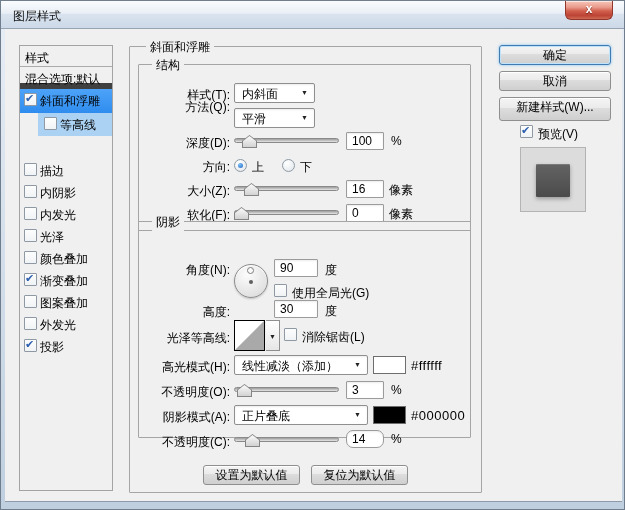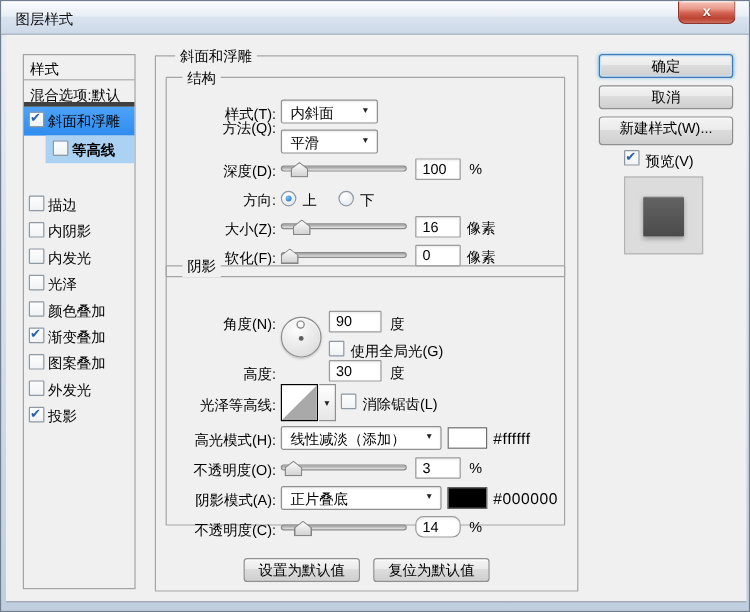--- a/index.html
+++ b/index.html
@@ -23,24 +23,24 @@
   .content { position:absolute; left:4px; top:28px; width:617px; height:473px;
     background:#f0f0f0; border-bottom:1px solid #8d9aa9; }
 
   
   .listbox { position:absolute; left:18px; top:44px; width:94px; height:446px;
     background:#f0f0f0; border:1px solid #a3a3a3; }
   .lrow { position:absolute; left:0; width:92px; }
   .lrow .txt { position:absolute; left:20px; top:4px; white-space:nowrap; }
   .lhead { border-bottom:1px solid #ababab; }
   .lhead .txt, .lblend .txt { left:5px; }
-  .lblend { border-bottom:4px solid #404040;text-decoration:underline; }
+  .lblend { border-bottom:6px solid #404040;text-decoration:underline; }
   .item { cursor:pointer; }
   .item.sel { left:0; background:linear-gradient(180deg,#4da3f8,#2f8cee); }
-  .item.sub { left:18px; width:74px; background:#abd2f3;font-weight:bold; }
+  .item.sub { left:18px; width:74px; background:#abd2f3; }
   .item.sub .cb { left:6px; }
   .item.sub .txt { left:22px; }
 
   
   .cb { position:absolute; left:4px; top:4px; width:13px; height:13px;
     background:linear-gradient(180deg,#fdfdfd,#f0f3f5); border:1px solid #8e99a3;
     border-radius:1px; cursor:pointer; }
   .cb.checked::after { content:"✔"; position:absolute; left:0px; top:-2px;
     font-size:11px; color:#2c5fb0; }
   .radio { position:absolute; width:13px; height:13px; border-radius:50%;

